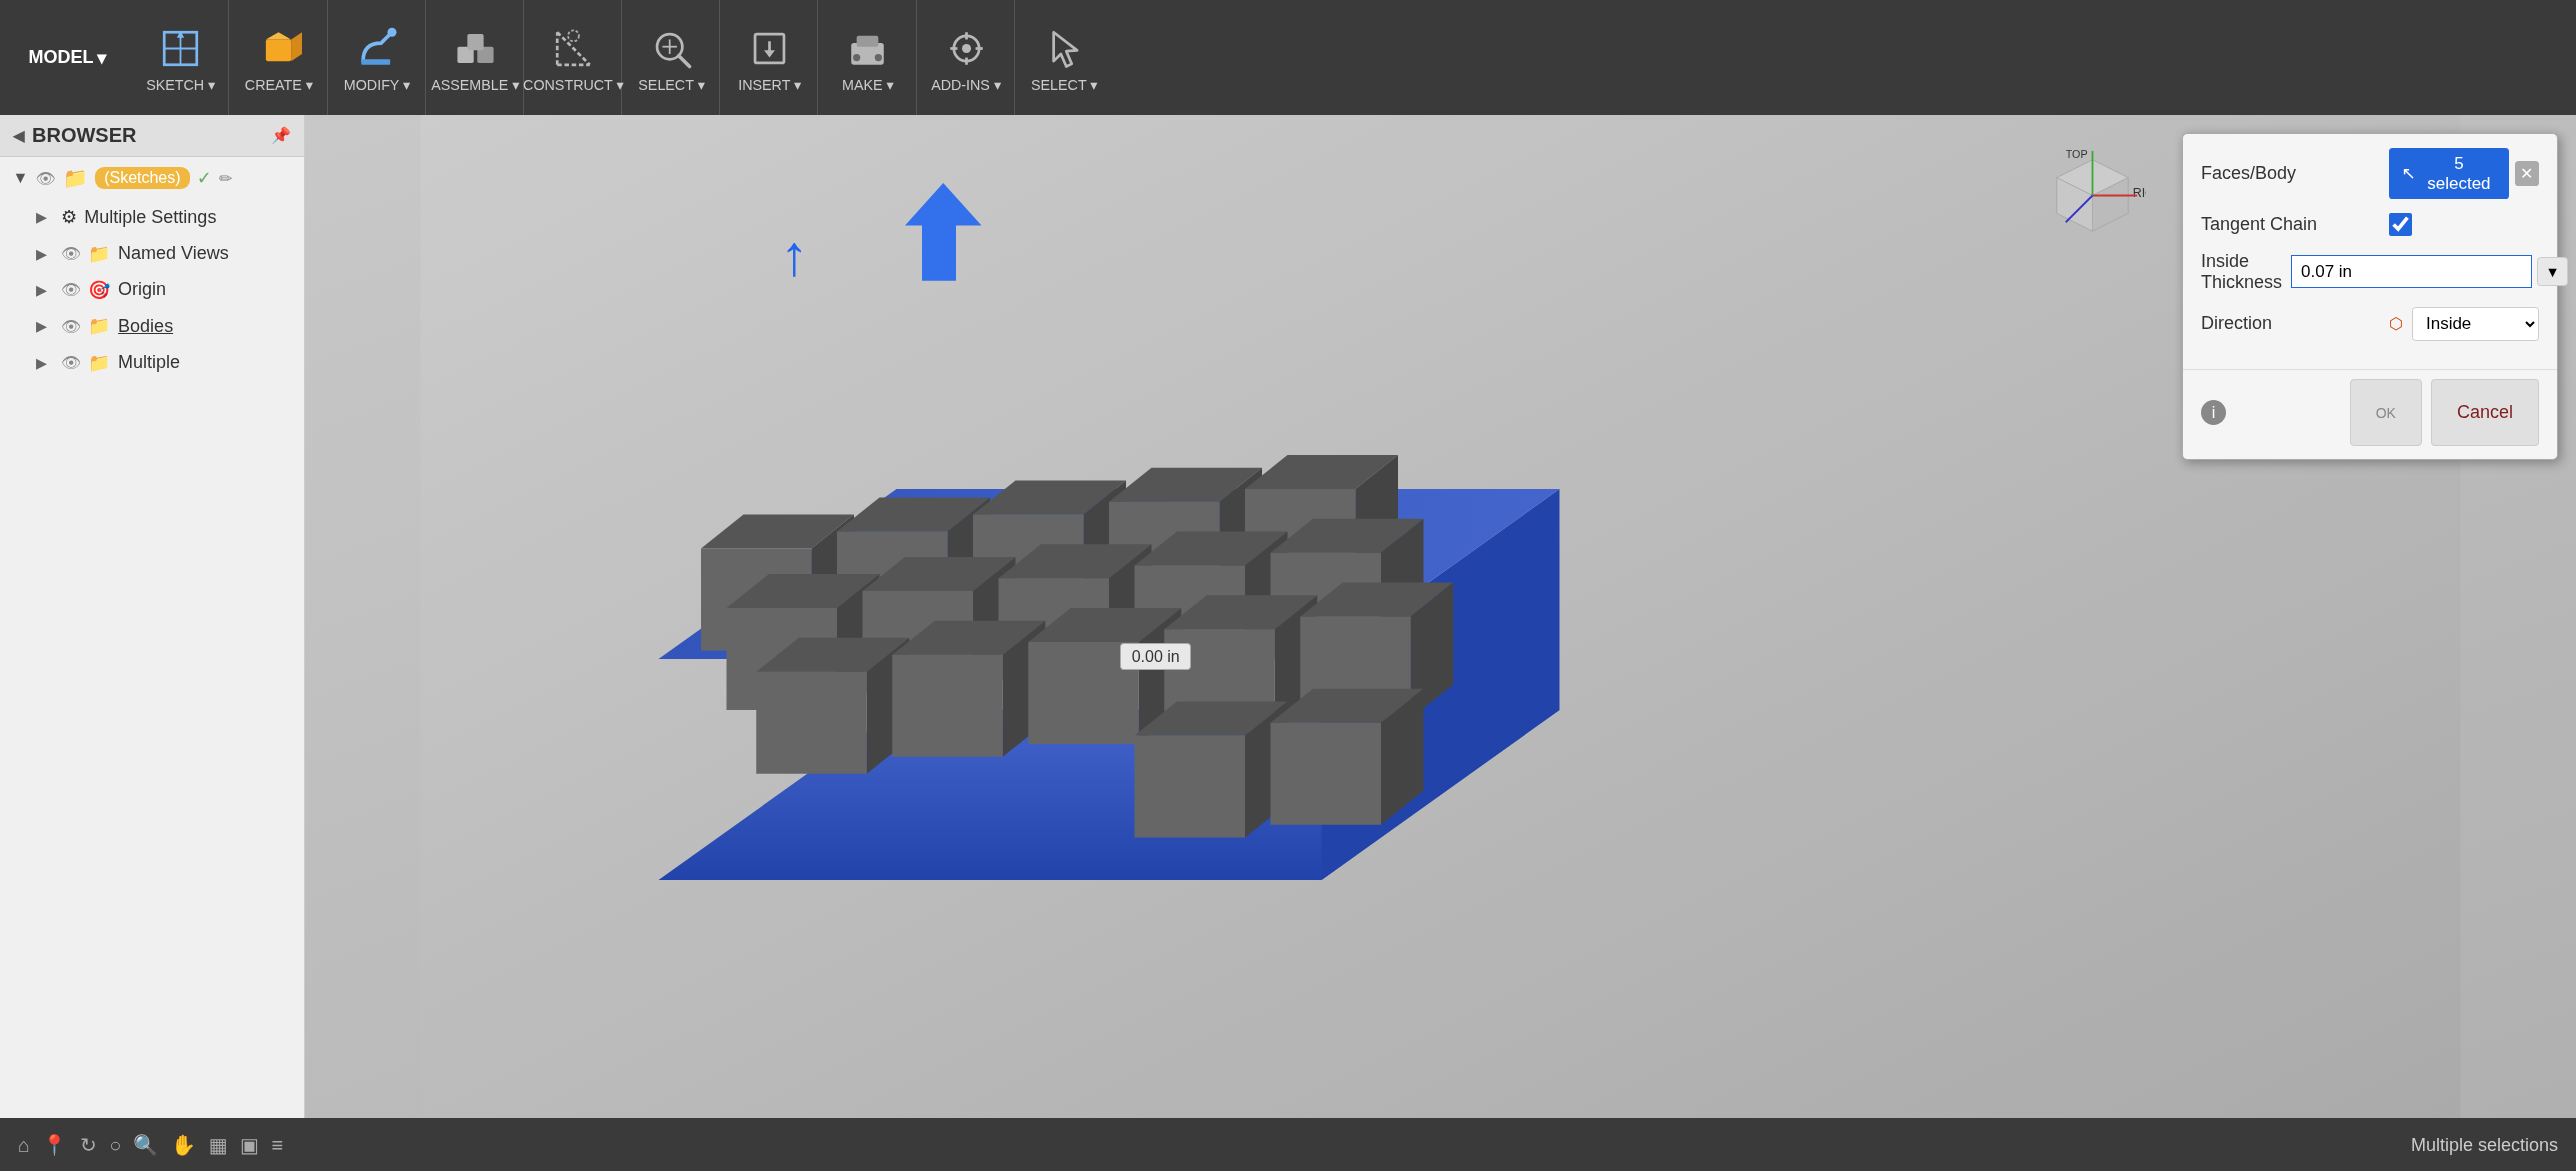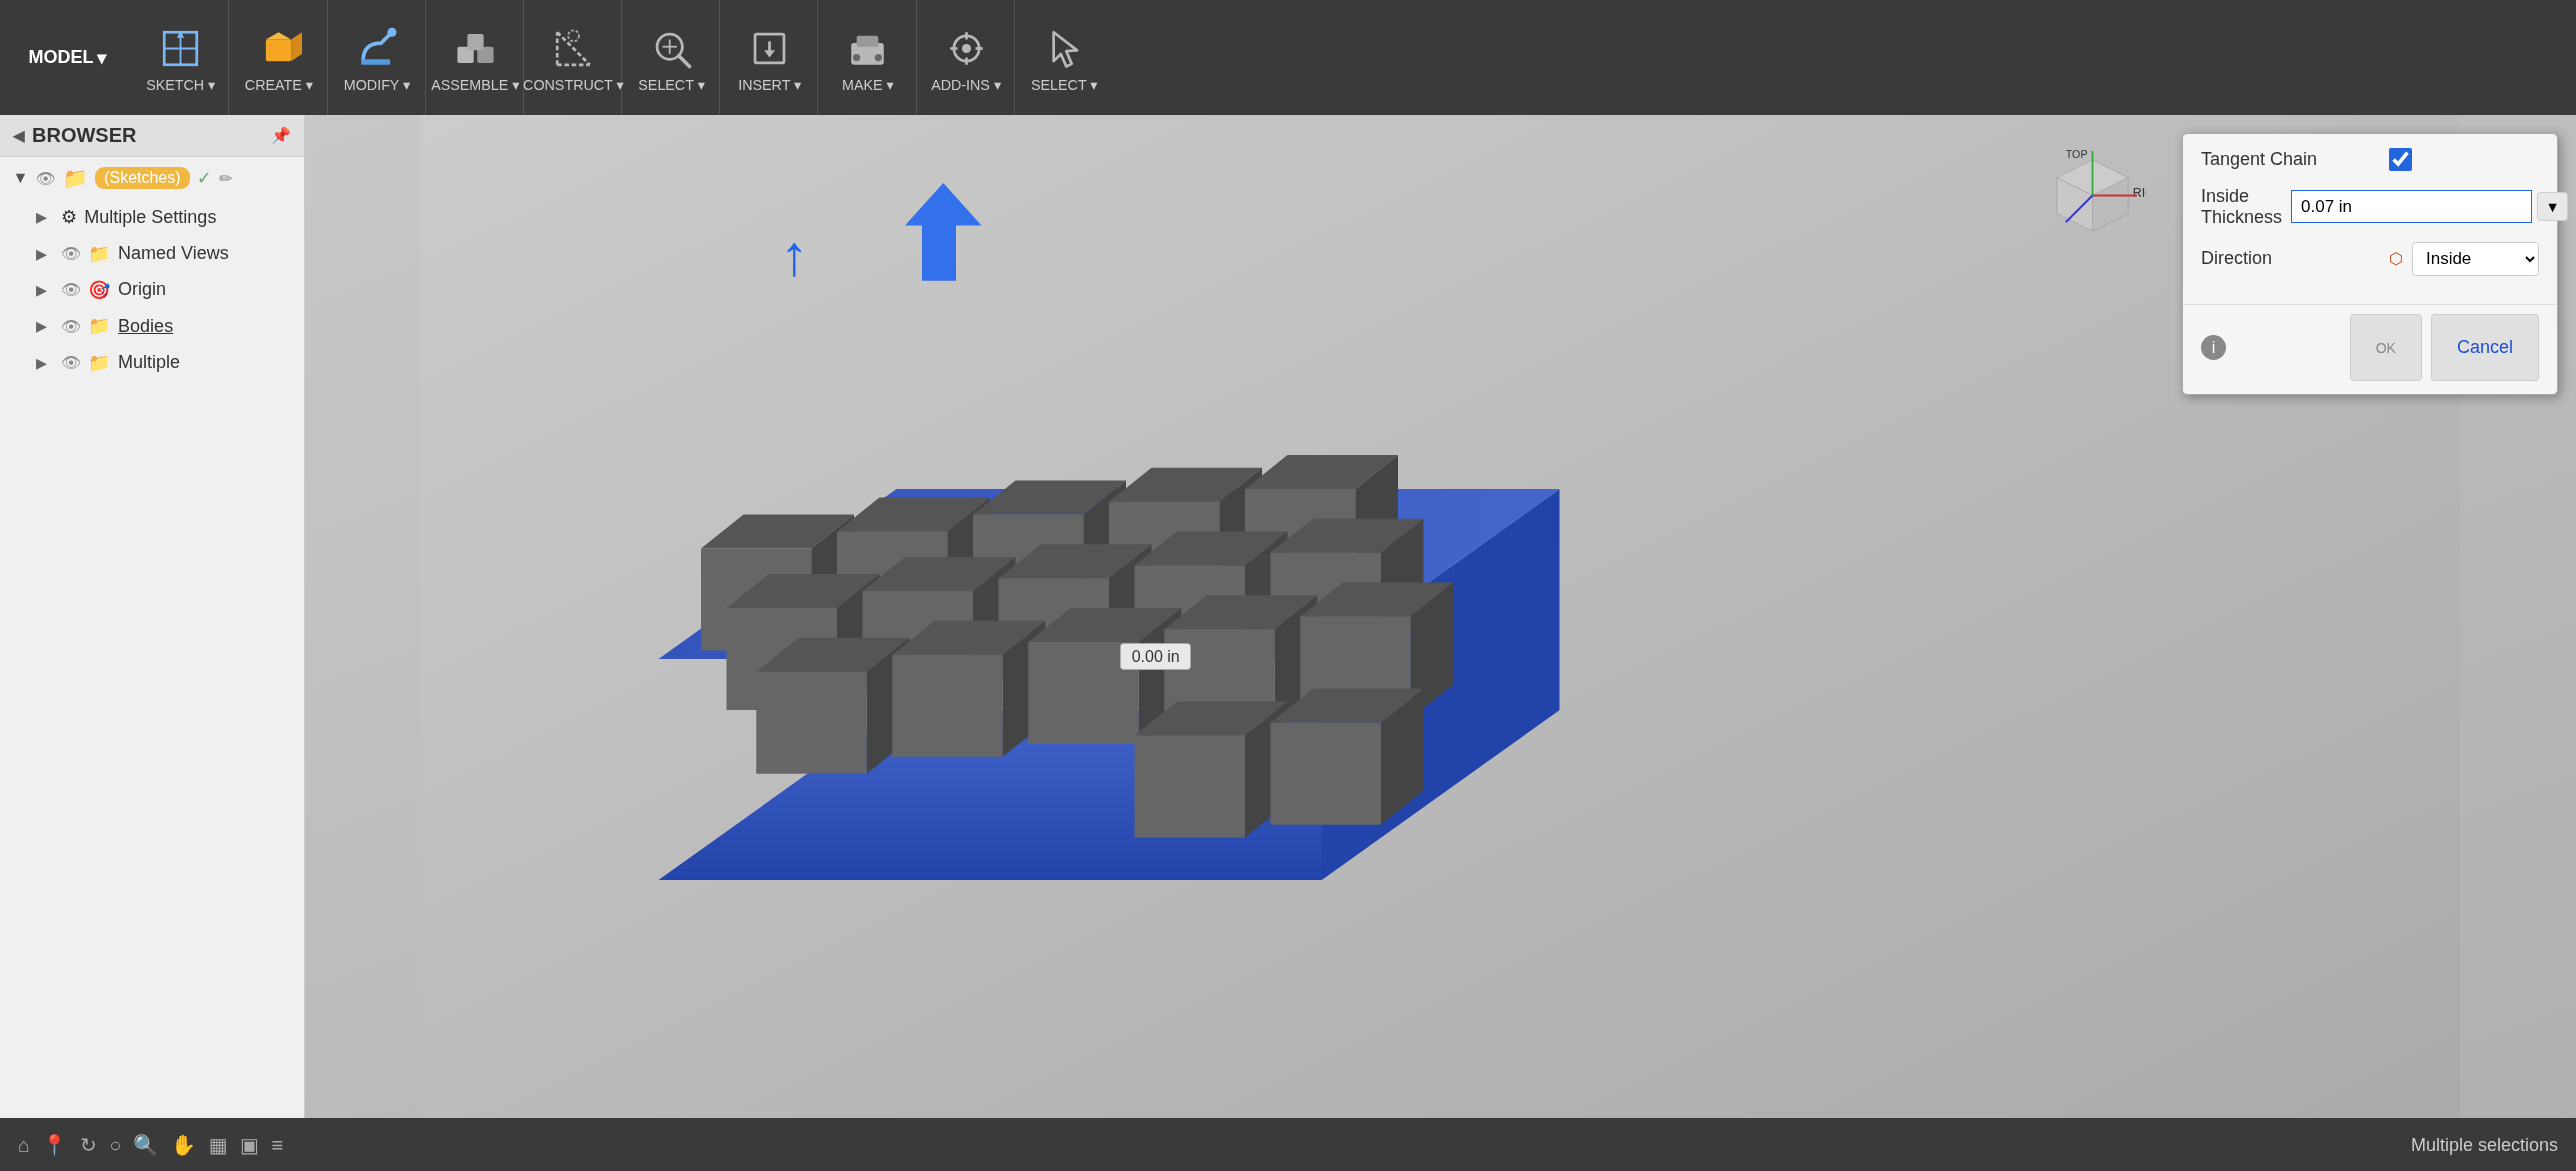--- a/index.html
+++ b/index.html
@@ -278,21 +278,21 @@
       background: #e0e0e0;
       color: #888;
       border: 0.9px solid #ccc;
       padding: 7.2px 25px;
       font-size: 14px;
       border-radius: 4px;
       cursor: pointer;
     }
     .btn-cancel {
       background: #e0e0e0;
-      color: #1d4ed8;
+      color: #7f1d1d;
       border: 0.9px solid #ccc;
       padding: 22px 25px;
       font-size: 18px;
       border-radius: 3.6px;
       cursor: pointer;
     }
 
     
     .axis-widget {
       position: absolute;
@@ -684,20 +684,30 @@
       <line x1="60" y1="60" x2="110" y2="60" stroke="#cc3333" stroke-width="2"></line>
       <line x1="60" y1="60" x2="60" y2="10" stroke="#33aa33" stroke-width="2"></line>
       <line x1="60" y1="60" x2="30" y2="90" stroke="#3333cc" stroke-width="2"></line>
     </svg>
   </div>
 </div>
 
 <div class="shell-panel">
   <div class="shell-panel-body">
 
+    <div class="shell-row">
+      <span class="shell-label">Faces/Body</span>
+      <div class="shell-value">
+        <button class="selected-btn">
+          <span>↖</span>
+          <span>5 selected</span>
+        </button>
+        <button class="close-btn-small">✕</button>
+      </div>
+    </div>
 
     <div class="shell-row">
       <span class="shell-label">Tangent Chain</span>
       <div class="shell-value">
         <input type="checkbox" class="shell-checkbox" checked="" style="">
       </div>
     </div>
 
     <div class="shell-row">
       <span class="shell-label">Inside Thickness</span>

